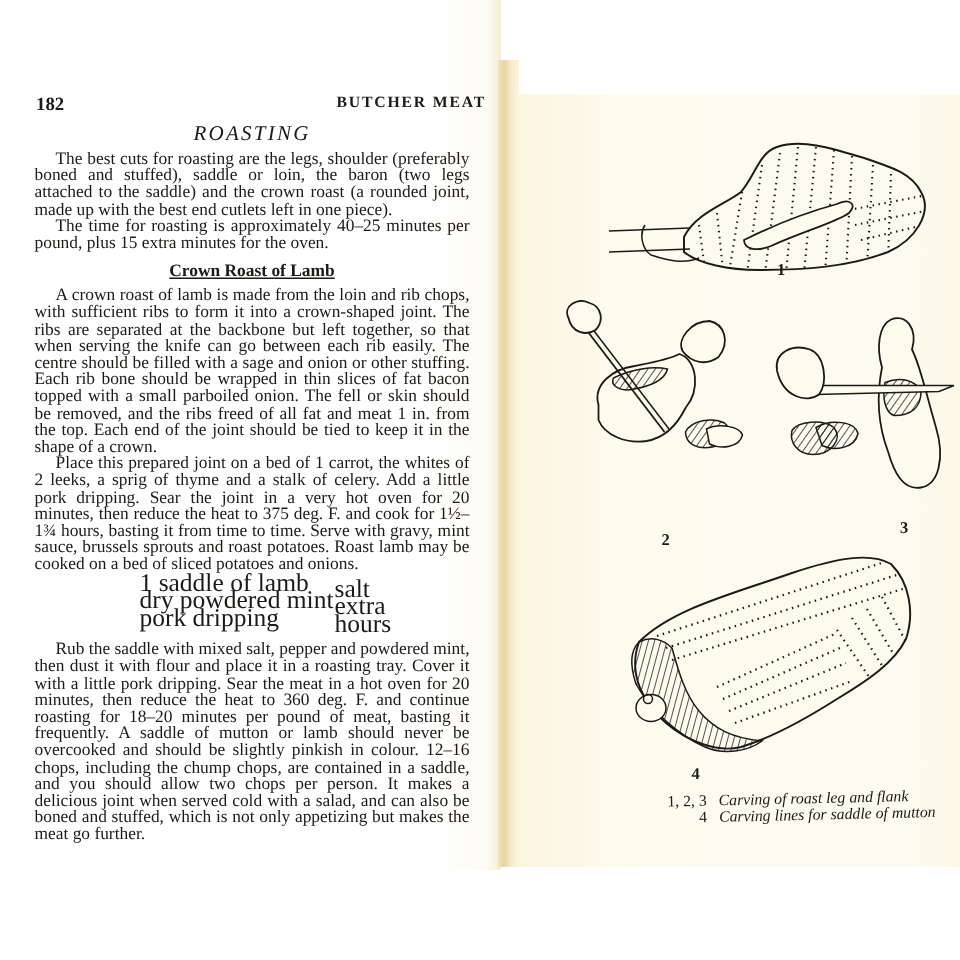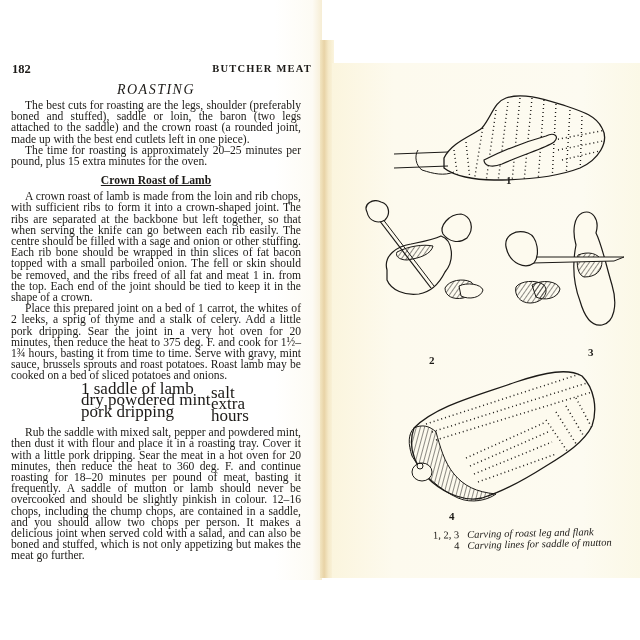--- a/index.html
+++ b/index.html
@@ -1,20 +1,20 @@
 <!DOCTYPE html>
 <html><head>
   <meta charset="utf-8">
   <style>
     html, body { margin: 0; padding: 0; }
     body {
       width: 640px; height: 640px; background: #ffffff; position: relative; overflow: hidden;
       font-family: "Liberation Serif", "DejaVu Serif", serif; color: #1c1a17;
     }
-    .spread { position: absolute; left: 4px; top: 0; width: 568px; height: 640px; }
+    .spread { position: absolute; left: 16px; top: 0; width: 568px; height: 640px; }
     .page-left {
       position: absolute; left: 0; top: 0; width: 318px; height: 580px;
       background: linear-gradient(to right, #ffffff 0%, #ffffff 85%, #fdfbf4 97%, #f6edd4 100%);
     }
     .gutter {
       position: absolute; left: 316px; top: 40px; width: 14px; height: 538px;
       background: linear-gradient(to right, #f3e6c2 0%, #e8d3a6 30%, #f5e9c8 60%, #fbf5df 100%);
     }
     .page-right {
       position: absolute; left: 328px; top: 63px; width: 312px; height: 515px;
@@ -66,21 +66,21 @@
   <div class="page-right"></div>
 
   <div class="running-head">
     <span class="page-number">182</span>
     <span class="running-title">BUTCHER MEAT</span>
   </div>
 
   <div class="text-col">
     <div class="section-title">ROASTING</div>
     <p>The best cuts for roasting are the legs, shoulder (preferably boned and stuffed), saddle or loin, the baron (two legs attached to the saddle) and the crown roast (a rounded joint, made up with the best end cutlets left in one piece).</p>
-    <p>The time for roasting is approximately 20–25 minutes per pound, plus 15 extra minutes for the oven.</p>
+    <p>The time for roasting is approximately 40–25 minutes per pound, plus 15 extra minutes for the oven.</p>
 
     <div class="subhead">Crown Roast of Lamb</div>
     <p>A crown roast of lamb is made from the loin and rib chops, with sufficient ribs to form it into a crown-shaped joint. The ribs are separated at the backbone but left together, so that when serving the knife can go between each rib easily. The centre should be filled with a sage and onion or other stuffing. Each rib bone should be wrapped in thin slices of fat bacon topped with a small parboiled onion. The fell or skin should be removed, and the ribs freed of all fat and meat 1 in. from the top. Each end of the joint should be tied to keep it in the shape of a crown.</p>
     <p>Place this prepared joint on a bed of 1 carrot, the whites of 2 leeks, a sprig of thyme and a stalk of celery. Add a little pork dripping. Sear the joint in a very hot oven for 20 minutes, then reduce the heat to 375 deg. F. and cook for 1½–1¾ hours, basting it from time to time. Serve with gravy, mint sauce, brussels sprouts and roast potatoes. Roast lamb may be cooked on a bed of sliced potatoes and onions.</p>
 
     <div class="ingredients">
       <div class="ing-left">
         <div>1 saddle of lamb</div>
         <div>dry powdered mint</div>
         <div>pork dripping</div>

